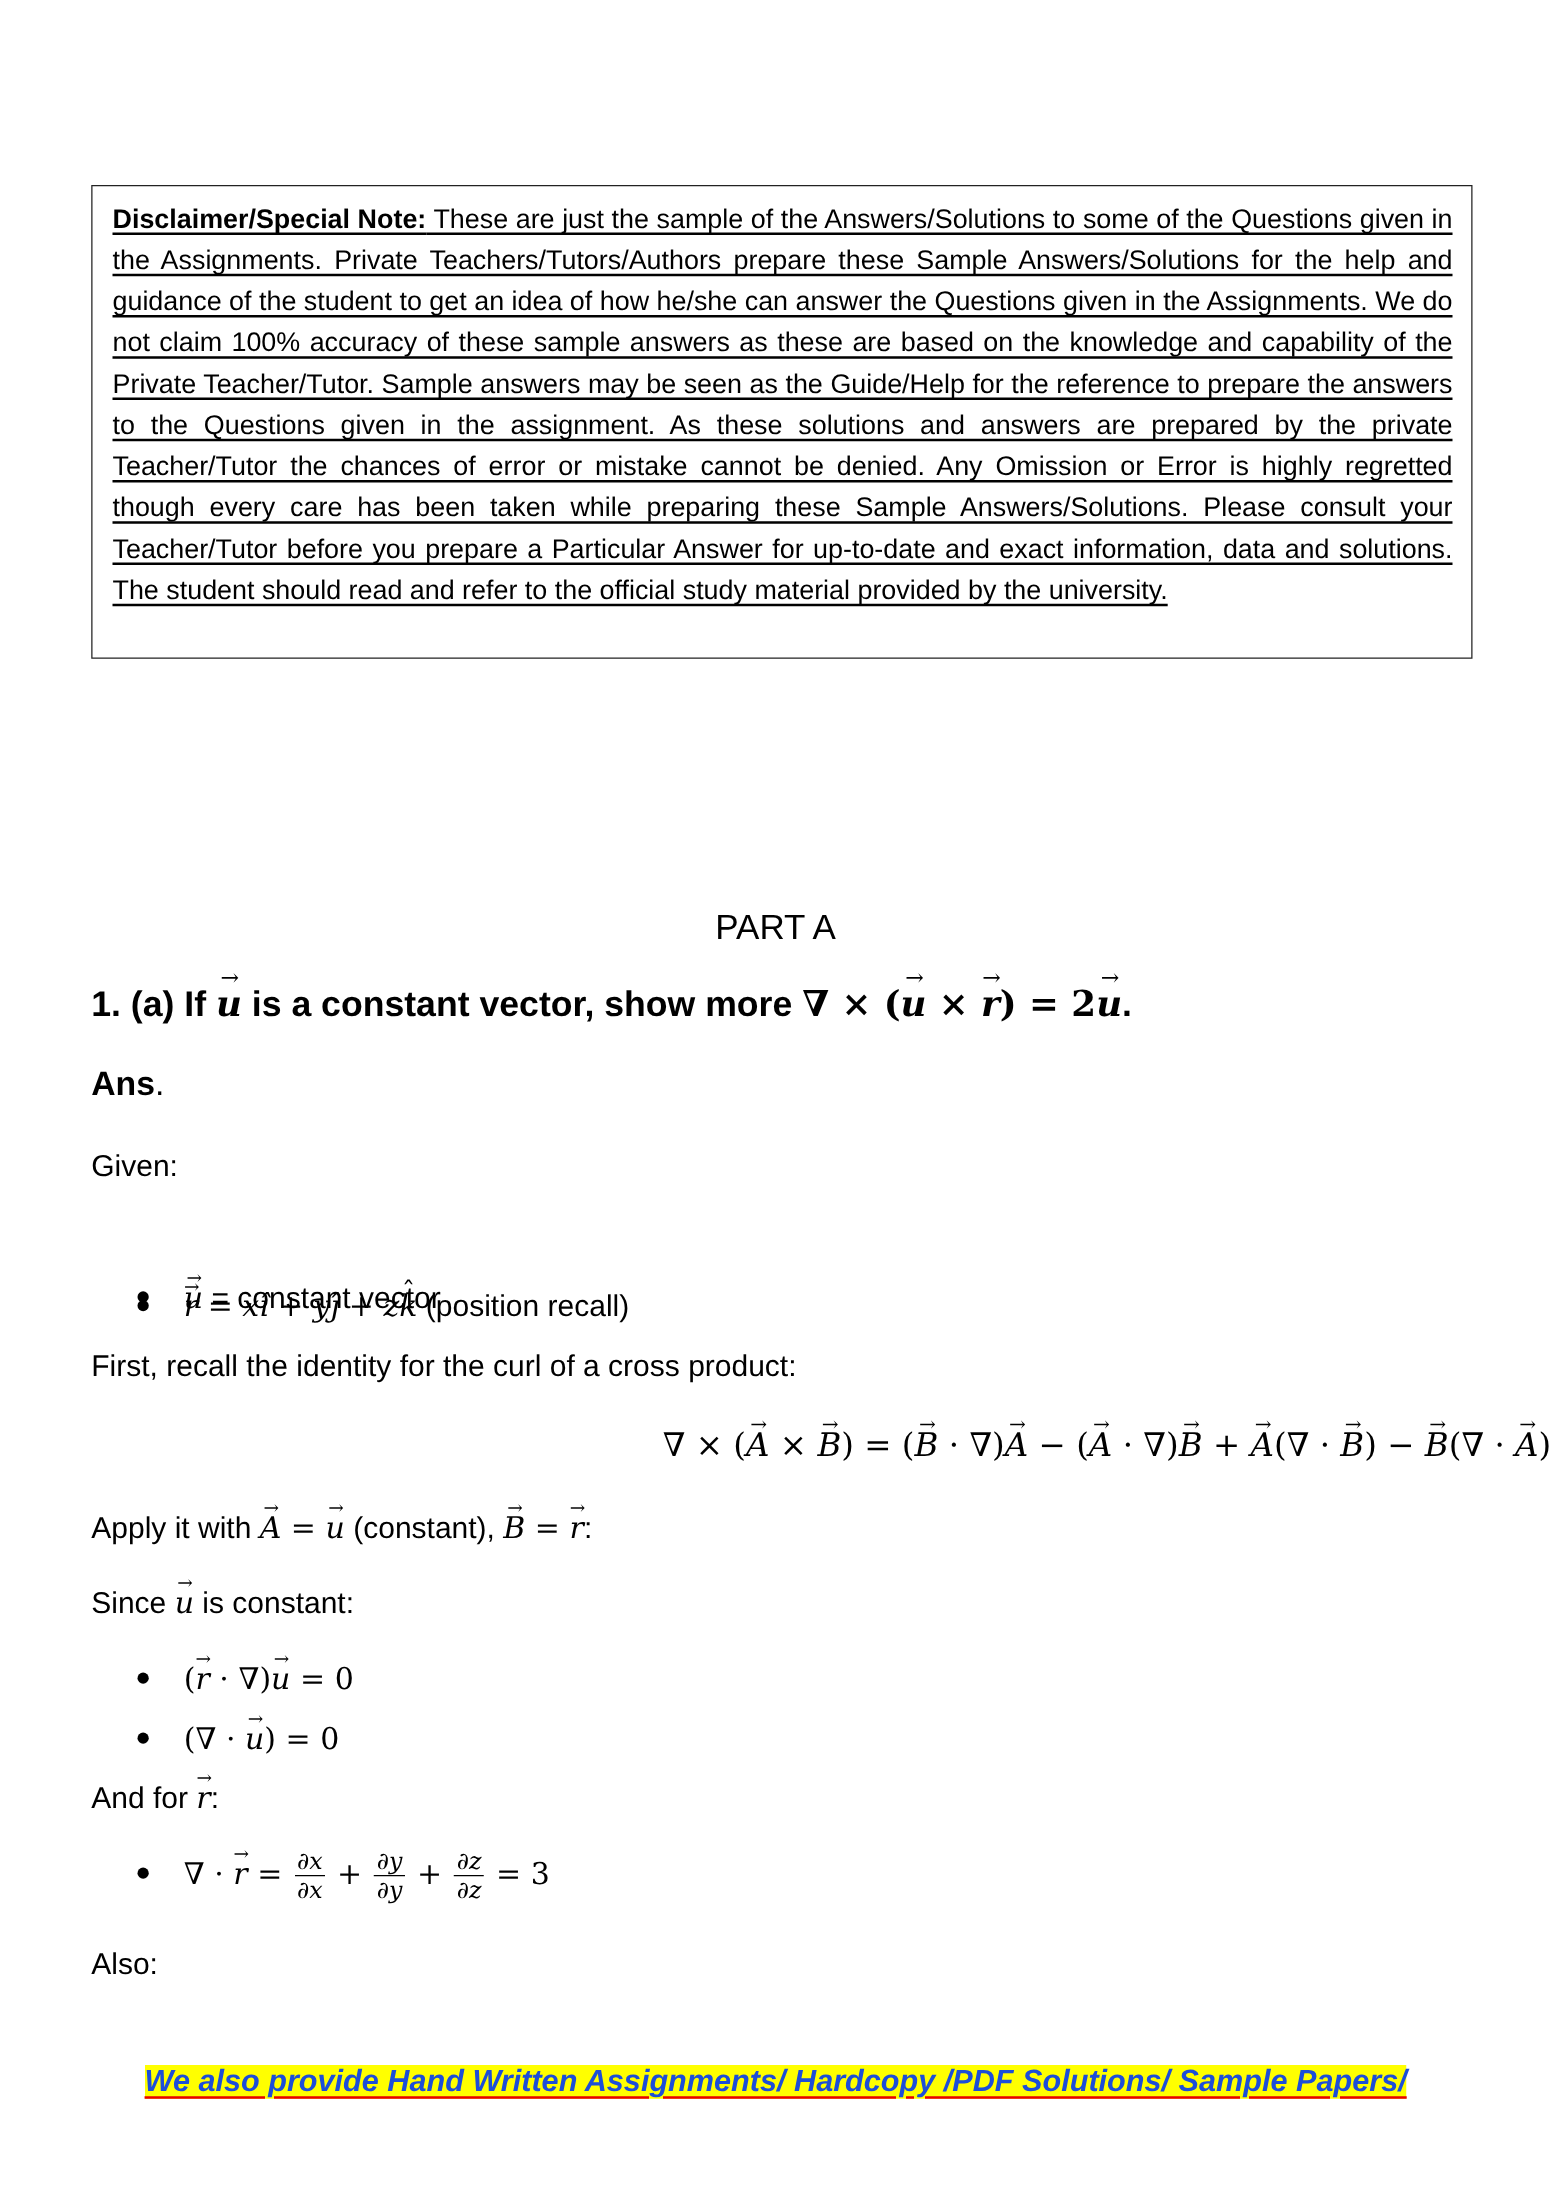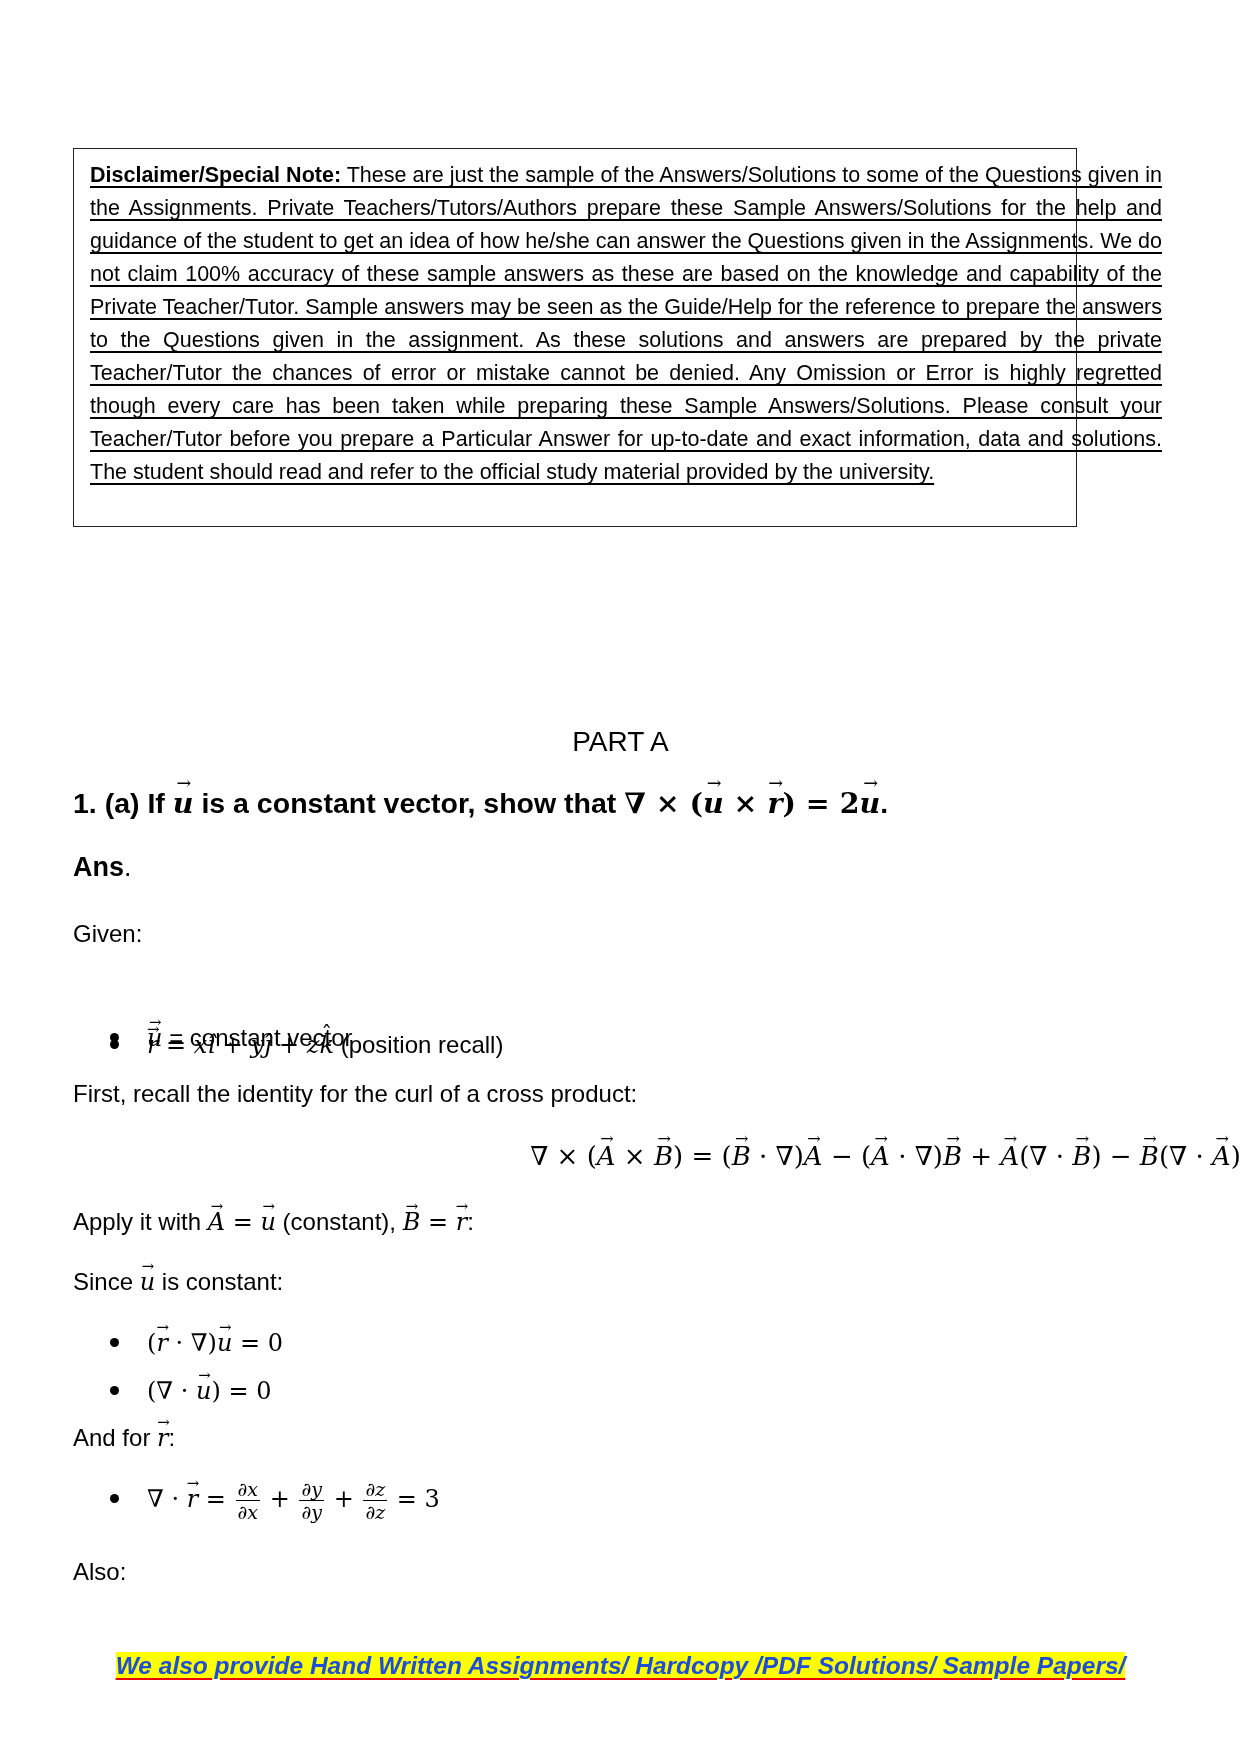--- a/index.html
+++ b/index.html
@@ -1,19 +1,19 @@
 <!DOCTYPE html>
 <html><head>
 <meta charset="utf-8">
 <style>
   html, body { margin: 0; padding: 0; background: #ffffff; }
   body { width: 1241px; height: 1755px; position: relative; overflow: hidden;
          font-family: "Liberation Sans", "DejaVu Sans", sans-serif; color: #000; }
 
-  .disclaimer-box { position: absolute; left: 73px; top: 148px; width: 1004px; height: 379px;
+  .disclaimer-box { position: absolute; left: 73px; top: 148px; width: 1105px; height: 379px;
          border: 1.5px solid #222; box-sizing: border-box; }
   .disclaimer-text { position: absolute; left: 16px; top: 10px; width: 1072px;
          font-size: 21.5px; line-height: 33px; text-align: justify; text-align-last: left;
          text-decoration: underline; text-underline-offset: 4px; text-decoration-thickness: 1.5px; }
   .disclaimer-text b { font-weight: bold; }
 
   .part-title { position: absolute; left: 0; width: 1241px; top: 726px; text-align: center;
          font-size: 28px; font-weight: normal; }
 
   .question { position: absolute; left: 73px; top: 786px; font-size: 28.5px; font-weight: bold; white-space: nowrap; }
@@ -49,21 +49,21 @@
 </head>
 <body>
 
 <div class="disclaimer-box">
   <div class="disclaimer-text"><b>Disclaimer/Special Note:</b><span> These are just the sample of the Answers/Solutions to some of the Questions given in the Assignments. Private Teachers/Tutors/Authors prepare these Sample Answers/Solutions for the help and guidance of the student to get an idea of how he/she can answer the Questions given in the Assignments. We do not claim 100% accuracy of these sample answers as these are based on the knowledge and capability of the Private Teacher/Tutor. Sample answers may be seen as the Guide/Help for the reference to prepare the answers to the Questions given in the assignment. As these solutions and answers are prepared by the private Teacher/Tutor the chances of error or mistake cannot be denied. Any Omission or Error is highly regretted though every care has been taken while preparing these Sample Answers/Solutions. Please consult your Teacher/Tutor before you prepare a Particular Answer for up-to-date and exact information, data and solutions. The student should read and refer to the official study material provided by the university.</span></div>
 </div>
 
 <div class="part-title">PART A</div>
 
 <div class="question">
-  <span>1. (a) If </span><span class="math vec">u</span><span> is a constant vector, show that </span><span class="mathr">∇ × (</span><span class="math vec">u</span><span class="mathr"> × </span><span class="math vec">r</span><span class="mathr">) = 2</span><span class="math vec">u</span><span>.</span>
+  <span>1. (a) If </span><span class="math vec">u</span><span> is a constant vector, show more </span><span class="mathr">∇ × (</span><span class="math vec">u</span><span class="mathr"> × </span><span class="math vec">r</span><span class="mathr">) = 2</span><span class="math vec">u</span><span>.</span>
 </div>
 
 <div class="ans"><span>Ans</span><span class="dot">.</span></div>
 
 <div class="line" style="top:920px;">Given:</div>
 
 <div class="bullet" style="top:980px;margin-top:44px;">
   <span class="bdot"></span><span class="math vec">u</span><span> = constant vector</span>
 </div>
 

